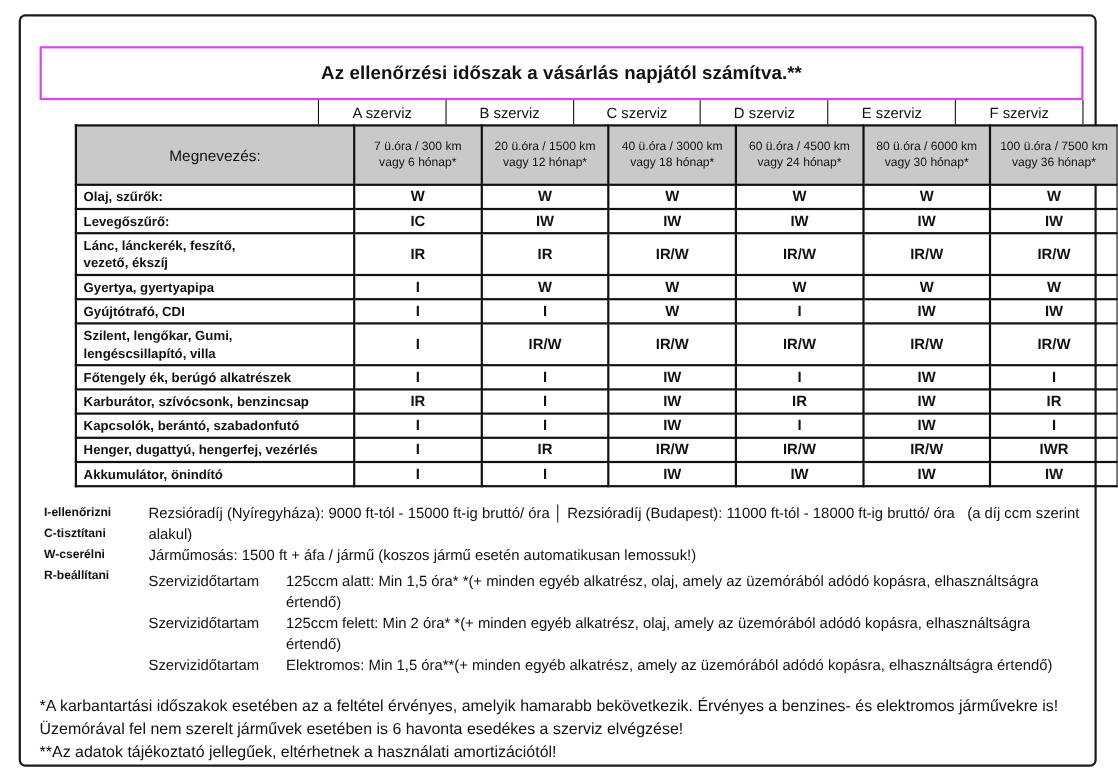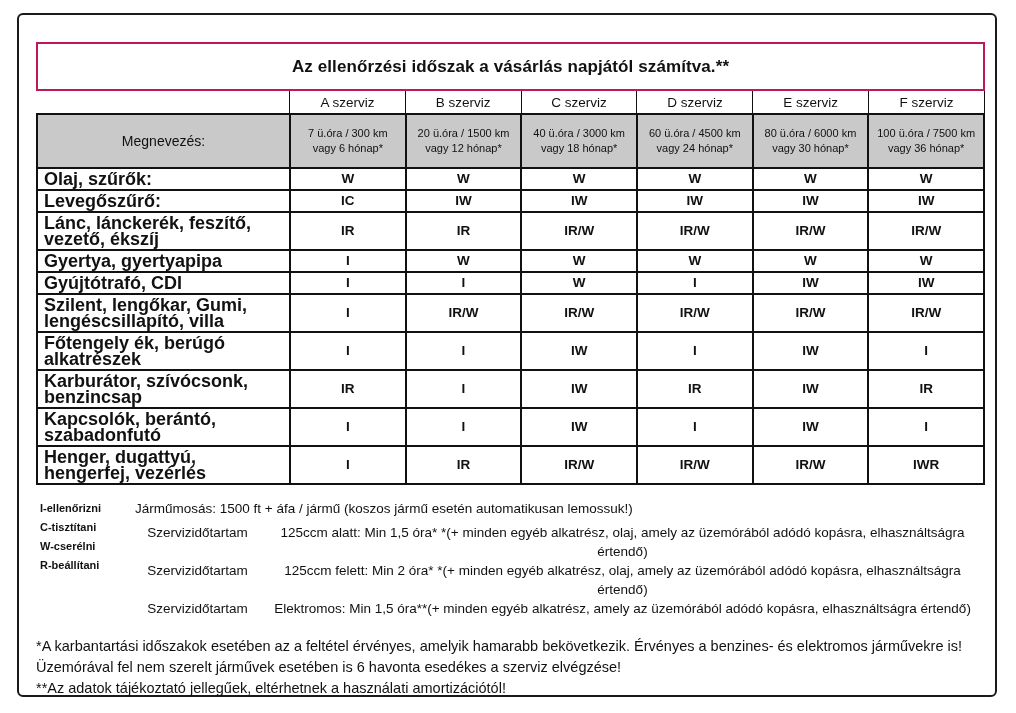--- a/index.html
+++ b/index.html
@@ -17,21 +17,21 @@
     border: 2px solid #1a1a1a;
     border-radius: 6px;
   }
   .content {
     position: absolute;
     left: 36px; top: 42px;
     width: 949px;
   }
   
   .title-box {
-    border: 2px solid #be185d;
+    border: 2px solid #d946ef;
     height: 49px;
     display: flex;
     align-items: center;
     justify-content: center;
   }
   .title-box span {
     font-size: 17px;
     font-weight: bold;
     letter-spacing: .1px;
   }
@@ -48,29 +48,30 @@
     align-items: center;
     justify-content: center;
     font-size: 13.5px;
   }
   .service-cell:last-child { border-right: 1.5px solid #111; }
   
   .main-table {
     border-collapse: collapse;
     width: 100%;
     table-layout: fixed;
+    margin-left: 32px;
   }
   .main-table td { border: 2px solid #111; }
   .hdr-row { height: 54px; }
   .hdr-cell { background: #c9c9c9; text-align: center; vertical-align: middle; }
   .name-cell { font-size: 14px; }
   .interval-cell { font-size: 11px; line-height: 1.32; }
   .row-label {
     font-weight: bold;
-    font-size: 18px;
+    font-size: 12px;
     text-align: left;
     padding: 2px 6px;
     white-space: pre-line;
     line-height: 16px;
     vertical-align: middle;
   }
   .cell-value {
     font-weight: bold;
     font-size: 13.5px;
     text-align: center;
@@ -89,21 +90,21 @@
     font-size: 11px;
     line-height: 19px;
     padding-left: 4px;
   }
   .legend-text {
     flex: 1;
     font-size: 13.5px;
     line-height: 19px;
   }
   .legend-line { white-space: pre-wrap; }
-  .sd-block { margin-top: 5px; text-align: center; }
+  .sd-block { margin-top: 5px; }
   .sd-row { display: flex; }
   .sd-label { width: 125px; flex: none; }
   .sd-text { flex: 1; white-space: pre-wrap; }
   
   .footnotes {
     margin-top: 18px;
     font-size: 14.5px;
     line-height: 21px;
   }
 </style>
@@ -256,32 +257,42 @@
             <td class="cell-value">I</td>
           </tr>
           <tr>
             <td class="row-label">Henger, dugattyú, hengerfej, vezérlés</td>
             <td class="cell-value">I</td>
             <td class="cell-value">IR</td>
             <td class="cell-value">IR/W</td>
             <td class="cell-value">IR/W</td>
             <td class="cell-value">IR/W</td>
             <td class="cell-value">IWR</td>
+          </tr>
+          <tr>
+            <td class="row-label">Akkumulátor, önindító</td>
+            <td class="cell-value">I</td>
+            <td class="cell-value">I</td>
+            <td class="cell-value">IW</td>
+            <td class="cell-value">IW</td>
+            <td class="cell-value">IW</td>
+            <td class="cell-value">IW</td>
           </tr>
         </tbody>
     </table>
 
     <div class="legend">
       <div class="legend-codes">
         <div>I-ellenőrizni</div>
         <div>C-tisztítani</div>
         <div>W-cserélni</div>
         <div>R-beállítani</div>
       </div>
       <div class="legend-text">
+        <div class="legend-line">Rezsióradíj (Nyíregyháza): 9000 ft-tól - 15000 ft-ig bruttó/ óra │ Rezsióradíj (Budapest): 11000 ft-tól - 18000 ft-ig bruttó/ óra   (a díj ccm szerint alakul)</div>
         <div class="legend-line">Járműmosás: 1500 ft + áfa / jármű (koszos jármű esetén automatikusan lemossuk!)</div>
         <div class="sd-block">
           <div class="sd-row">
             <span class="sd-label">Szervizidőtartam</span>
             <span class="sd-text">125ccm alatt: Min 1,5 óra* *(+ minden egyéb alkatrész, olaj, amely az üzemórából adódó kopásra, elhasználtságra értendő)</span>
           </div>
           <div class="sd-row">
             <span class="sd-label">Szervizidőtartam</span>
             <span class="sd-text">125ccm felett: Min 2 óra* *(+ minden egyéb alkatrész, olaj, amely az üzemórából adódó kopásra, elhasználtságra értendő)</span>
           </div>

